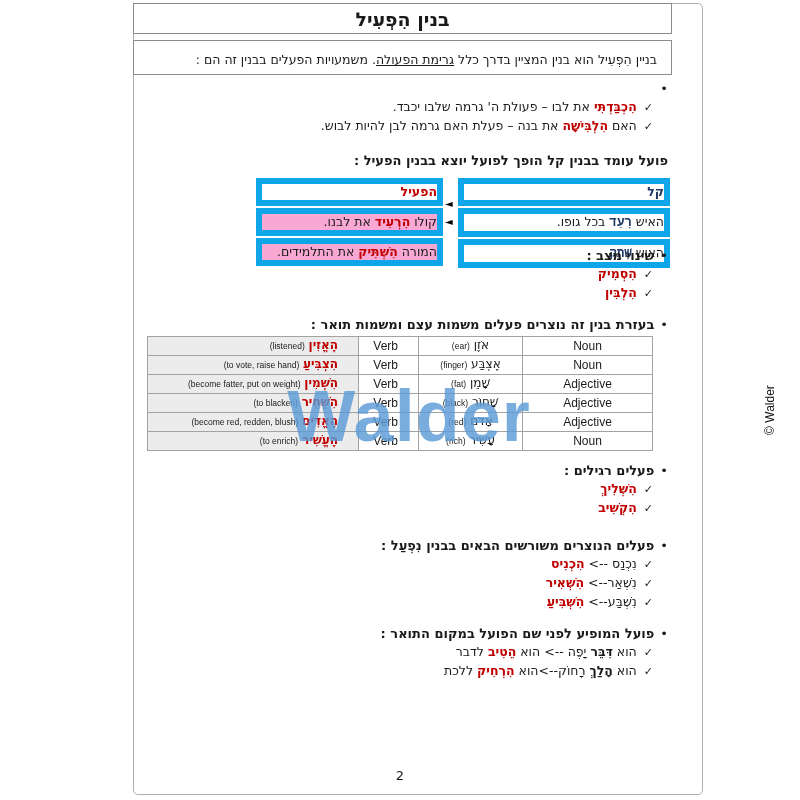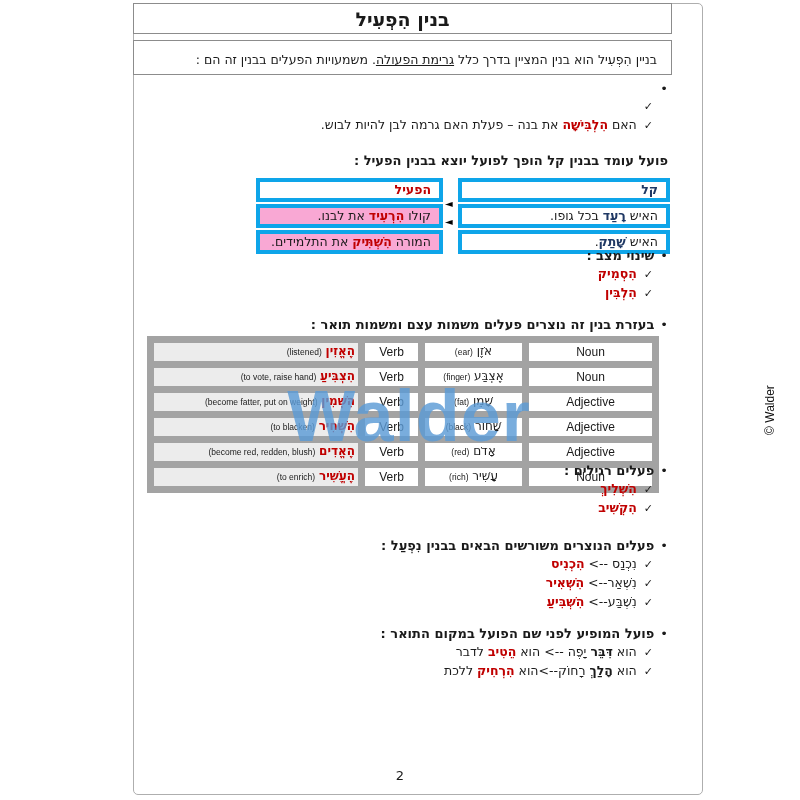--- a/index.html
+++ b/index.html
@@ -40,39 +40,39 @@
   .bullet { font-size: 13px; }
   .b-title { font-weight: bold; font-size: 13px; }
   .check-line { display: flex; gap: 7px; margin-right: 15px; line-height: 18px; align-items: baseline; }
   .check { font-size: 11px; }
   .red-item { color: #c00000; font-weight: bold; }
 
   
   .seg-n { }
   .seg-b { font-weight: bold; }
   .seg-r { color: #c00000; font-weight: bold; }
-  .seg-bl { color: #1f3864; font-weight: bold; }
+  .seg-bl { color: #1f3864; font-weight: bold; font-family: Liberation Mono, monospace; }
   .seg-u { text-decoration: underline; }
   .seg-en { font-family: "Liberation Sans", sans-serif; font-weight: normal; font-size: 12.5px; }
 
   
   .mini { position: absolute; border-collapse: separate; border-spacing: 0 2px; direction: rtl; font-size: 12.5px; table-layout: fixed; }
-  .mini td { border: 4px solid #0ea5e9; height: 16px; line-height: 16px; padding: 0 8px; background: #fff; white-space: nowrap; }
+  .mini td { border: 6px solid #0ea5e9; height: 16px; line-height: 16px; padding: 0 0; background: #fff; white-space: nowrap; }
   #kal-table { left: 458px; top: 176px; width: 212px; }
   #kal-table .mini-head { font-weight: bold; color: #1f3864; }
   #hifil-table { left: 256px; top: 176px; width: 187px; }
   #hifil-table .mini-head { text-align: right; font-weight: bold; color: #c00000; }
   #hifil-table .mini-cell { background: #f9a8d4; }
   .arrowL { position: absolute; font-size: 10px; color: #000; }
 
   .sec-h { position: absolute; right: 132px; direction: rtl; font-weight: bold; font-size: 13px; line-height: 18px; }
 
   
   #noun-table { position: absolute; left: 147px; top: 336px; width: 505px; border-collapse: collapse; direction: rtl; table-layout: fixed; }
-  #noun-table td { border: 7px solid #a3a3a3; height: 17px; line-height: 17px; padding: 0 3px; font-size: 12px; white-space: nowrap; overflow: hidden; }
+  #noun-table td { border: 1px solid #a3a3a3; height: 17px; line-height: 17px; padding: 0 20px; font-size: 12px; white-space: nowrap; overflow: hidden; }
   .nt-type  { text-align: center; font-family: "Liberation Sans", sans-serif; font-size: 13px; }
   .nt-noun  { text-align: center; }
   .nt-vlbl  { text-align: center; font-family: "Liberation Sans", sans-serif; font-size: 13px; }
   .nt-verb  { background: #ececec; text-align: right; padding-right: 5px; }
   .heb-red  { color: #c00000; font-weight: bold; }
   .gloss { font-family: "Liberation Sans", sans-serif; font-size: 8.5px; color: #1a1a1a; }
 
   
   #watermark {
     position: absolute; left: 409px; top: 416px;
@@ -104,20 +104,21 @@
 </div>
 
 <div class="sec" style="top:80px">
   <div class="line">
     <span class="bullet">•</span>
   </div>
   <div>
 
       <div class="check-line">
         <span class="check">✓</span>
+        <span><span class="seg-r">הִכְבַּדְתִּי</span><span class="seg-n"> את לבו – פעולת ה' גרמה שלבו יכבד.</span></span>
       </div>
 
       <div class="check-line">
         <span class="check">✓</span>
         <span><span class="seg-n">האם </span><span class="seg-r">הִלְבִּישָׁה</span><span class="seg-n"> את בנה – פעלת האם גרמה לבן להיות לבוש.</span></span>
       </div>
     </div>
 </div>
 
 <div class="sec-h" style="top:152px">פועל עומד בבנין קל הופך לפועל יוצא בבנין הפעיל :</div>

